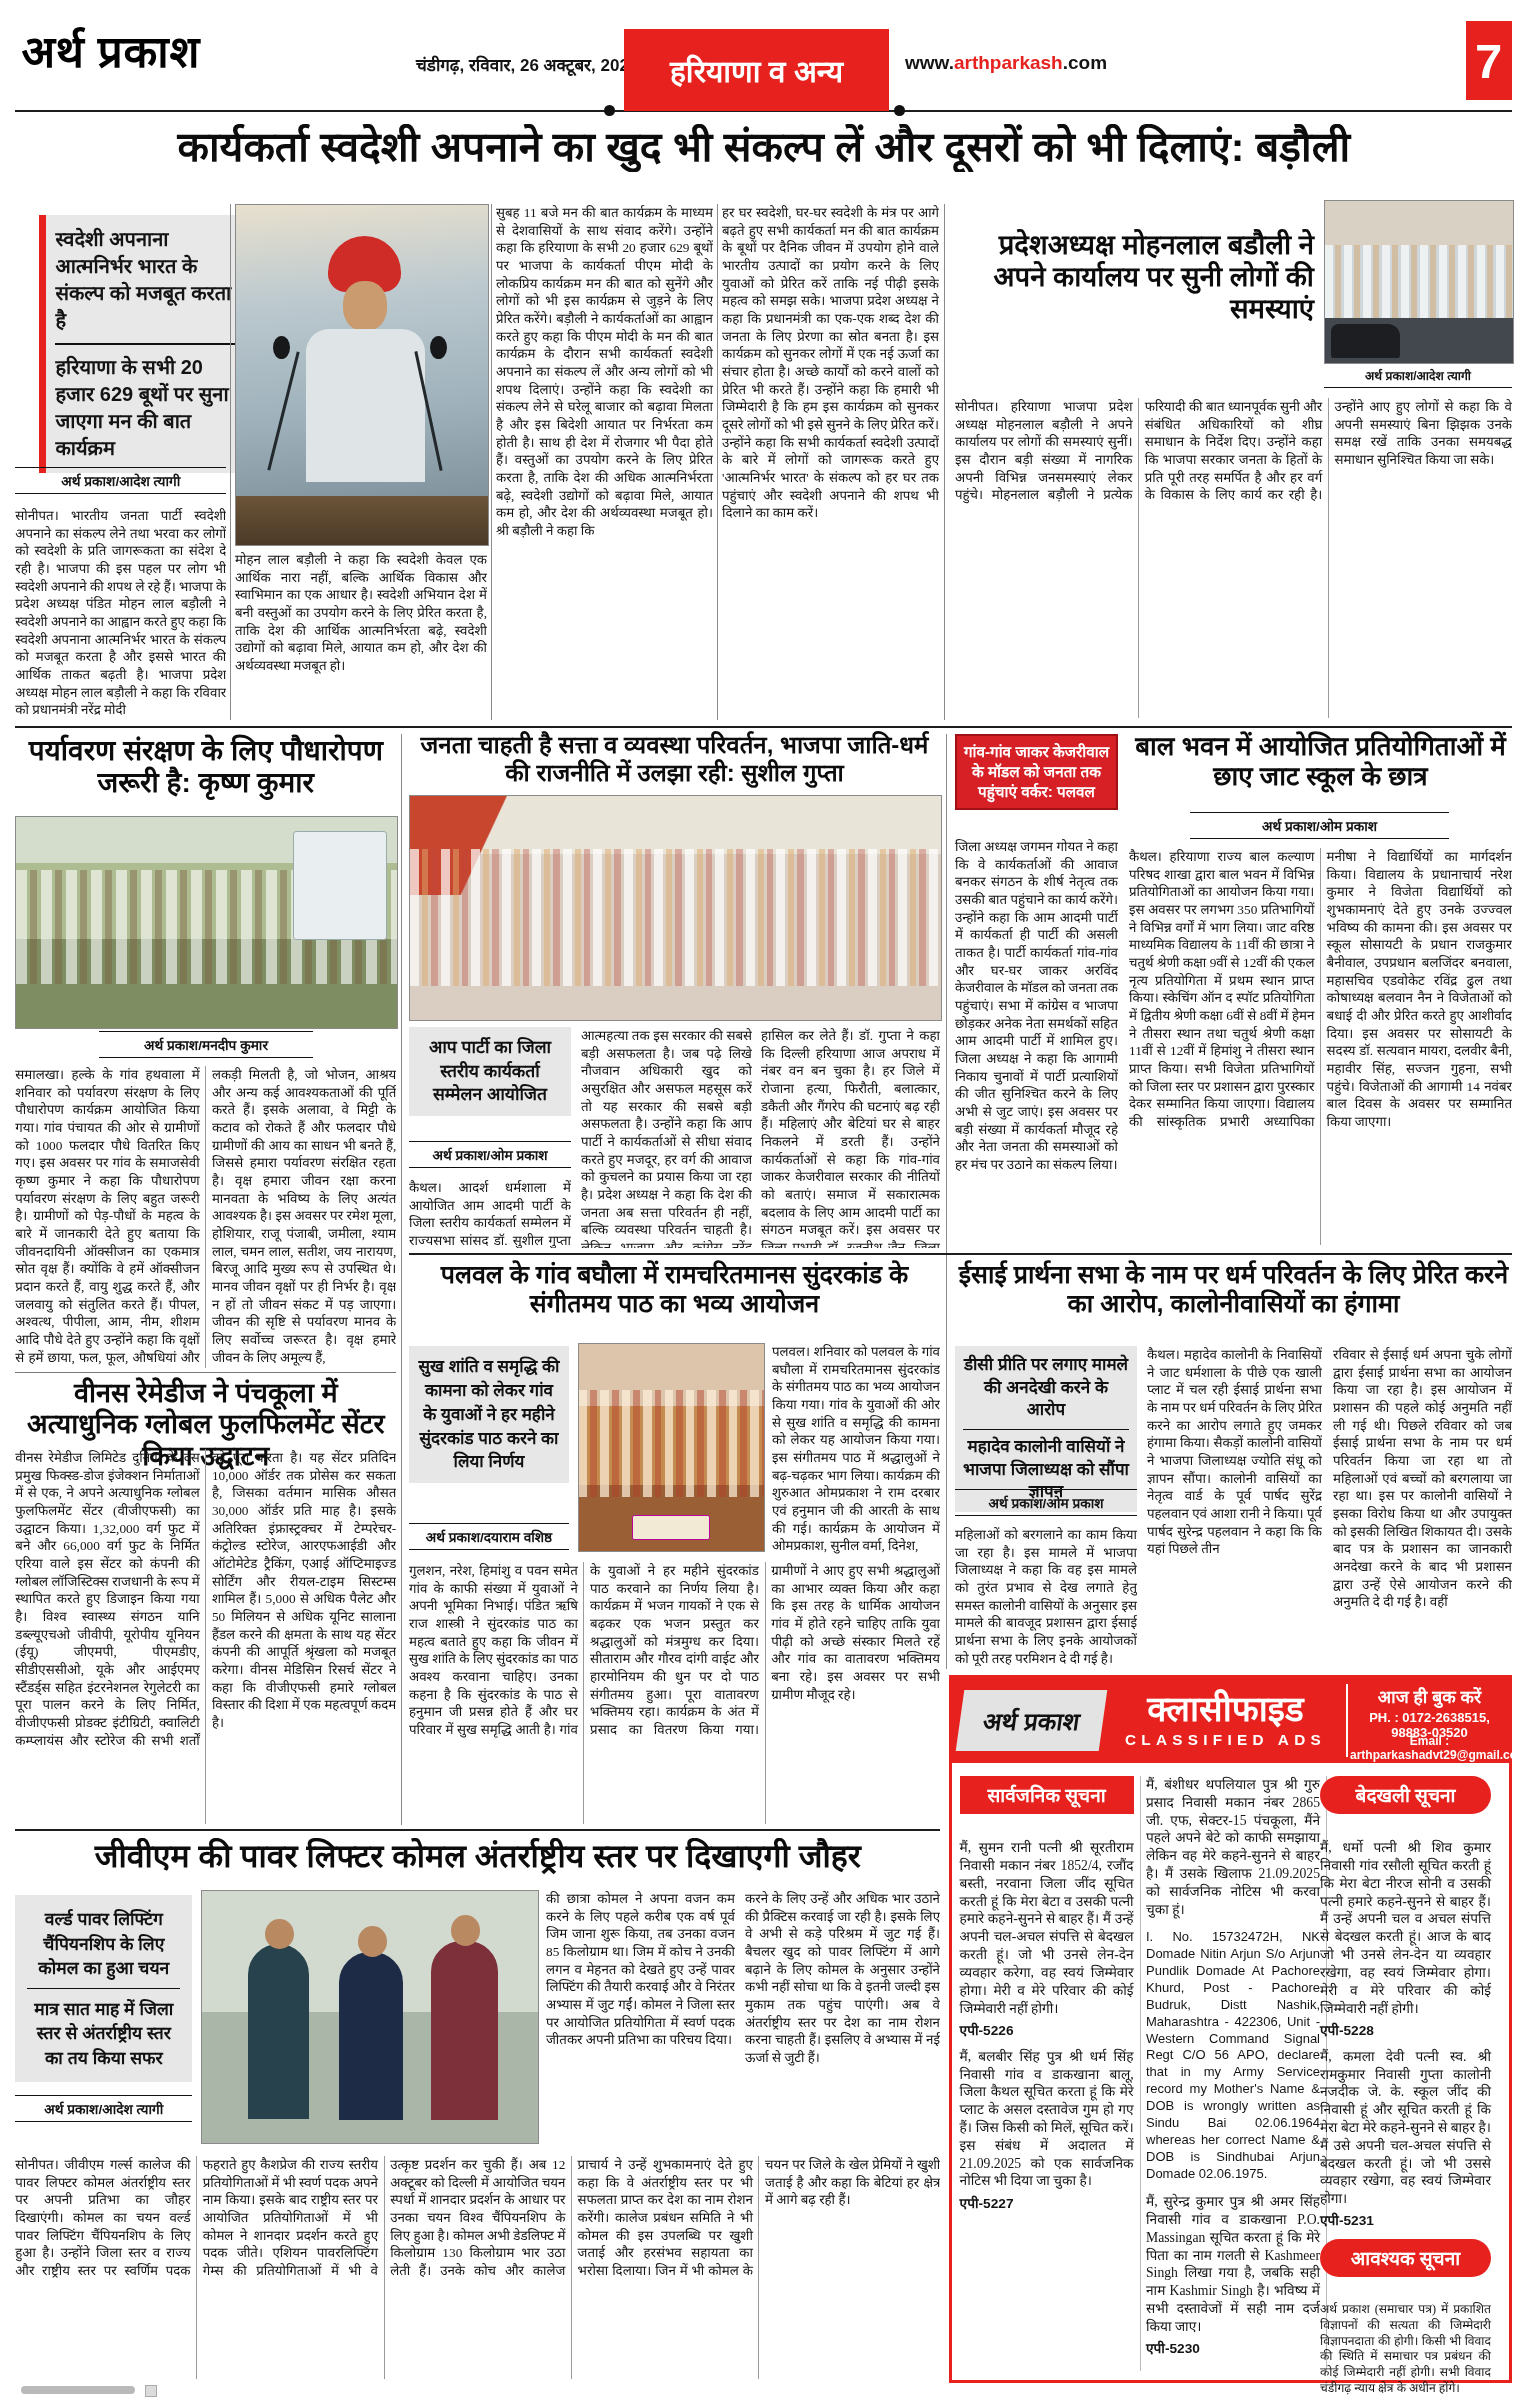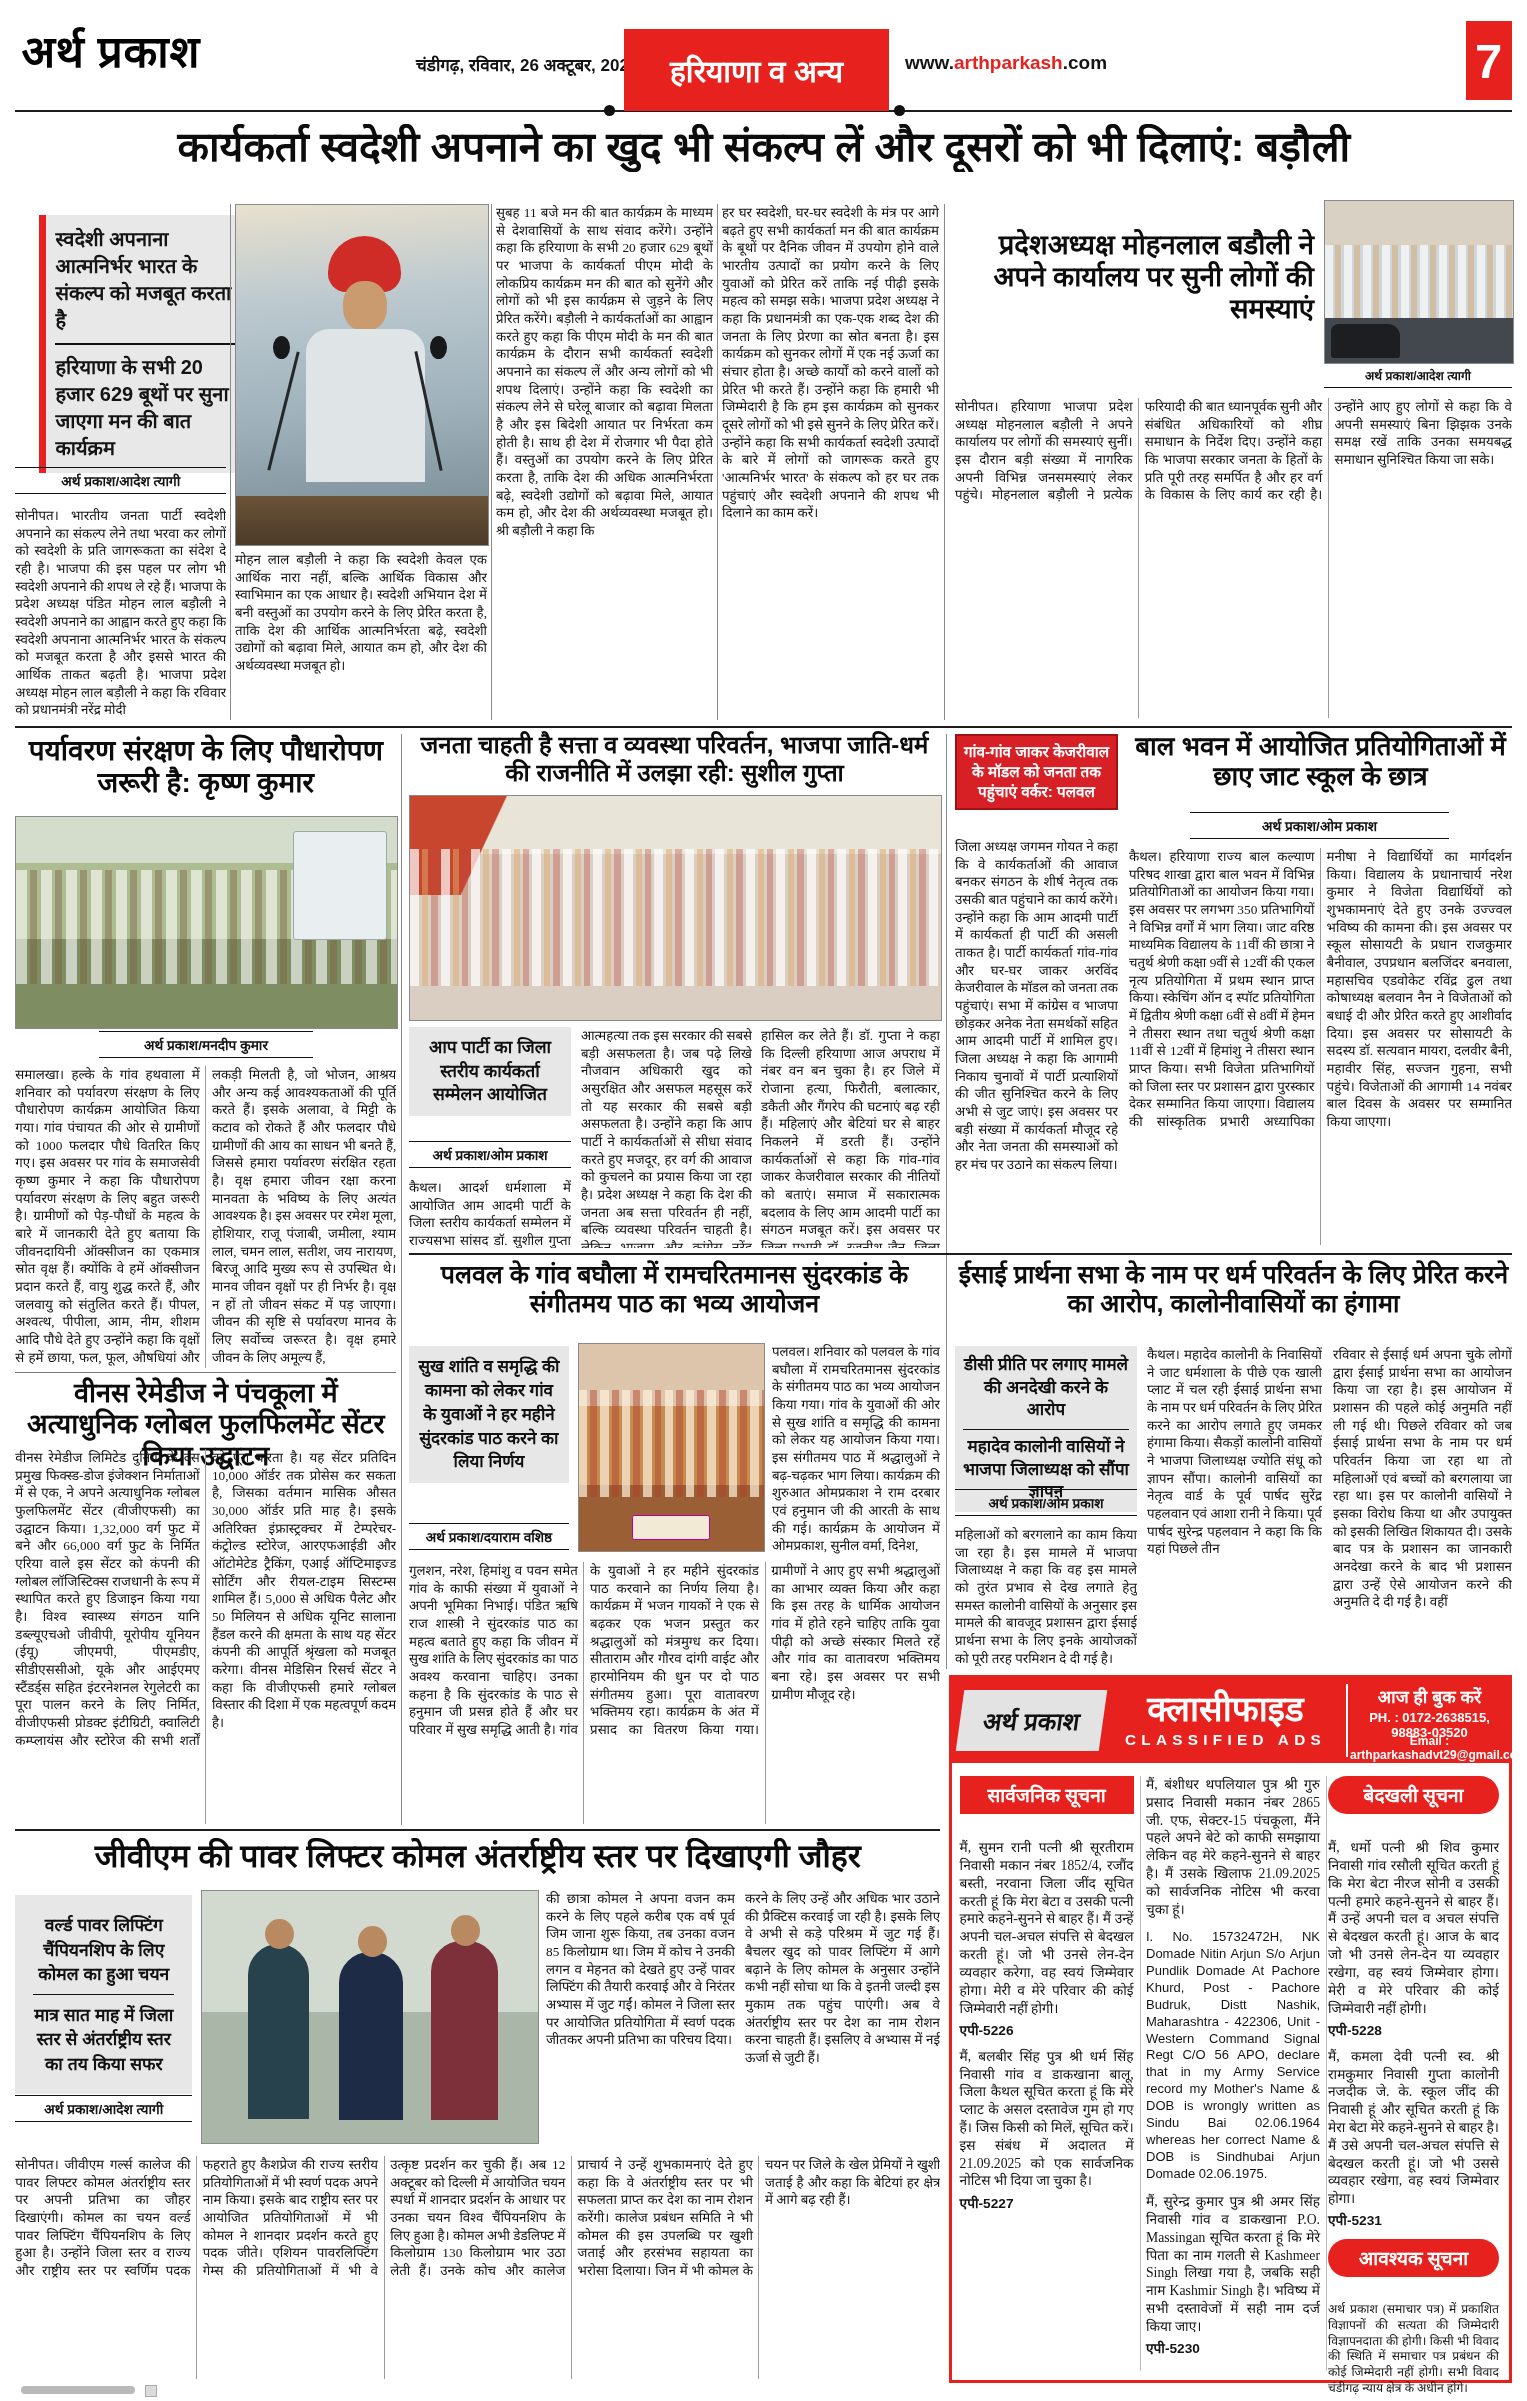--- a/index.html
+++ b/index.html
@@ -156,34 +156,34 @@
       <div class="code">एपी-5227</div>
     </div>
     <div style="position:absolute;left:188px;top:98px;width:0.8px;height:595px;background:#bbb;"></div>
     <div style="position:absolute;left:194px;top:98px;width:174px;">
       <div class="ad">मैं, बंशीधर थपलियाल पुत्र श्री गुरु प्रसाद निवासी मकान नंबर 2865 जी. एफ, सेक्टर-15 पंचकूला, मैंने पहले अपने बेटे को काफी समझाया लेकिन वह मेरे कहने-सुनने से बाहर है। मैं उसके खिलाफ 21.09.2025 को सार्वजनिक नोटिस भी करवा चुका हूं।</div>
       <div class="ad sans" style="margin-top:10.7px;font-size:13px;">I. No. 15732472H, NK Domade Nitin Arjun S/o Arjun Pundlik Domade At Pachore Khurd, Post - Pachore Budruk, Distt Nashik, Maharashtra - 422306, Unit - Western Command Signal Regt C/O 56 APO, declare that in my Army Service record my Mother's Name &amp; DOB is wrongly written as Sindu Bai 02.06.1964 whereas her correct Name &amp; DOB is Sindhubai Arjun Domade 02.06.1975.</div>
       <div class="ad" style="margin-top:10.7px;">मैं, सुरेन्द्र कुमार पुत्र श्री अमर सिंह निवासी गांव व डाकखाना P.O. Massingan सूचित करता हूं कि मेरे पिता का नाम गलती से Kashmeer Singh लिखा गया है, जबकि सही नाम Kashmir Singh है। भविष्य में सभी दस्तावेजों में सही नाम दर्ज किया जाए।</div>
       <div class="code">एपी-5230</div>
     </div>
     <div style="position:absolute;left:374px;top:98px;width:0.8px;height:595px;background:#bbb;"></div>
-    <div style="position:absolute;left:376px;top:98px;width:171px;">
+    <div style="position:absolute;left:368px;top:98px;width:171px;">
       <div class="badge" style="border-radius:23px;">बेदखली सूचना</div>
       <div class="ad">मैं, धर्मो पत्नी श्री शिव कुमार निवासी गांव रसौली सूचित करती हूं कि मेरा बेटा नीरज सोनी व उसकी पत्नी हमारे कहने-सुनने से बाहर हैं। मैं उन्हें अपनी चल व अचल संपत्ति से बेदखल करती हूं। आज के बाद जो भी उनसे लेन-देन या व्यवहार रखेगा, वह स्वयं जिम्मेवार होगा। मेरी व मेरे परिवार की कोई जिम्मेवारी नहीं होगी।</div>
       <div class="code">एपी-5228</div>
       <div class="ad">मैं, कमला देवी पत्नी स्व. श्री रामकुमार निवासी गुप्ता कालोनी नजदीक जे. के. स्कूल जींद की निवासी हूं और सूचित करती हूं कि मेरा बेटा मेरे कहने-सुनने से बाहर है। मैं उसे अपनी चल-अचल संपत्ति से बेदखल करती हूं। जो भी उससे व्यवहार रखेगा, वह स्वयं जिम्मेवार होगा।</div>
       <div class="code">एपी-5231</div>
       <div class="badge" style="border-radius:23px;">आवश्यक सूचना</div>
       <div class="ad" style="font-size:12.2px;">अर्थ प्रकाश (समाचार पत्र) में प्रकाशित विज्ञापनों की सत्यता की जिम्मेदारी विज्ञापनदाता की होगी। किसी भी विवाद की स्थिति में समाचार पत्र प्रबंधन की कोई जिम्मेदारी नहीं होगी। सभी विवाद चंडीगढ़ न्याय क्षेत्र के अधीन होंगे।</div>
     </div>
   </div>
 
   <div class="hrule" style="left:15.3px;top:1829px;width:925px;"></div>
   <div class="abs h" style="left:15.3px;top:1838px;width:925px;font-size:32px;white-space:nowrap;overflow:hidden;">जीवीएम की पावर लिफ्टर कोमल अंतर्राष्ट्रीय स्तर पर दिखाएगी जौहर</div>
-  <div class="abs kbox" style="left:15.3px;top:1895px;width:177px;box-sizing:border-box;padding:18px;">
+  <div class="abs kbox" style="left:15.3px;top:1895px;width:177px;box-sizing:border-box;padding:12px;">
     <div style="font-size:17.5px;line-height:1.4;">वर्ल्ड पावर लिफ्टिंग चैंपियनशिप के लिए कोमल का हुआ चयन</div>
     <div style="border-top:1.5px solid #111;margin:7.6px 0;"></div>
     <div style="font-size:17.5px;line-height:1.4;">मात्र सात माह में जिला स्तर से अंतर्राष्ट्रीय स्तर का तय किया सफर</div>
   </div>
   <div class="abs by" style="left:15.3px;top:2095px;width:177px;">अर्थ प्रकाश/आदेश त्यागी</div>
   <div class="photo" style="left:201px;top:1890px;width:336px;height:252px;background:linear-gradient(180deg,#d2dad0 0 48%,#aab6a8 48% 100%);">
     <div style="position:absolute;left:46px;top:53px;width:61px;height:175px;background:#27424d;border-radius:30.5px 30.5px 0 0;"></div>
     <div style="position:absolute;left:63px;top:27.5px;width:29px;height:30.5px;background:#b98a62;border-radius:50%;"></div>
     <div style="position:absolute;left:137px;top:61px;width:64px;height:168px;background:#1d2b47;border-radius:30.5px 30.5px 0 0;"></div>
     <div style="position:absolute;left:156px;top:35px;width:29px;height:30.5px;background:#b98a62;border-radius:50%;"></div>

